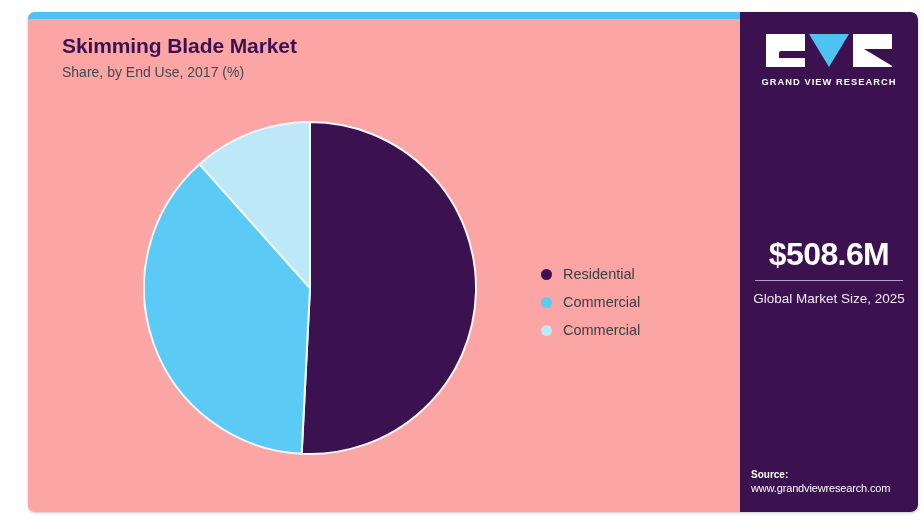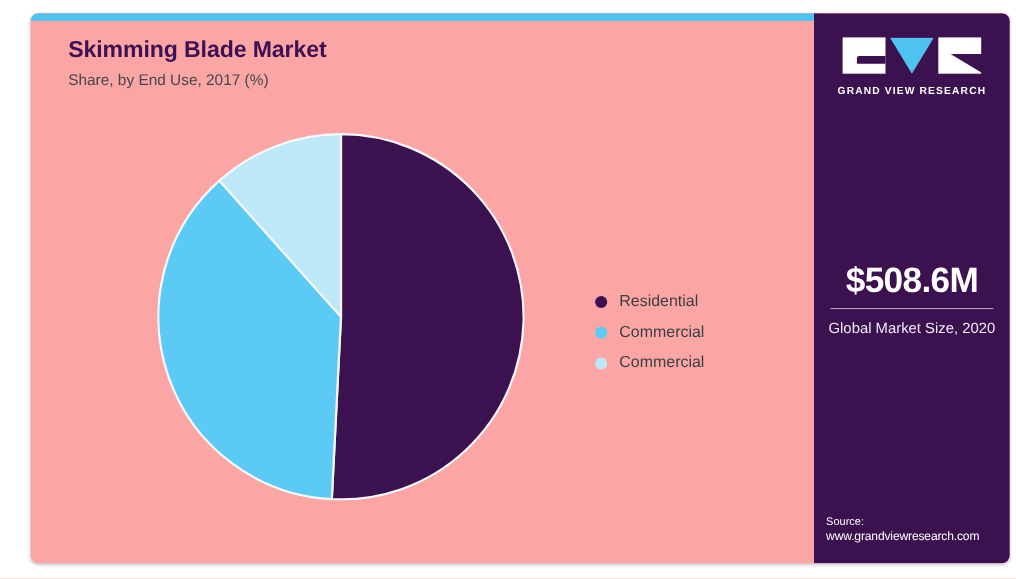--- a/index.html
+++ b/index.html
@@ -196,21 +196,21 @@
   .source {
     position: absolute;
     left: 11px;
     right: 8px;
     bottom: 16px;
     text-align: left;
     color: #ffffff;
   }
   .source-title {
     font-size: 10px;
-    font-weight: normal;
+    font-weight: bold;
     line-height: 1.35;
     margin-top: 47px;
   }
   .source-url {
     font-size: 11px;
     line-height: 1.35;
     letter-spacing: -0.15px;
   }
 </style>
 </head>
@@ -256,21 +256,21 @@
           <div class="logo-g"></div>
           <div class="logo-v"></div>
           <div class="logo-r"></div>
         </div>
         <div class="logo-text">GRAND VIEW RESEARCH</div>
       </div>
 
       <div class="stat">
         <div class="stat-value">$508.6M</div>
         <div class="stat-rule"></div>
-        <div class="stat-label">Global Market Size, 2020</div>
+        <div class="stat-label">Global Market Size, 2025</div>
       </div>
 
       <div class="source">
         <div class="source-title">Source:</div>
         <div class="source-url">www.grandviewresearch.com</div>
       </div>
 
     </div>
   </div>
 </div>

